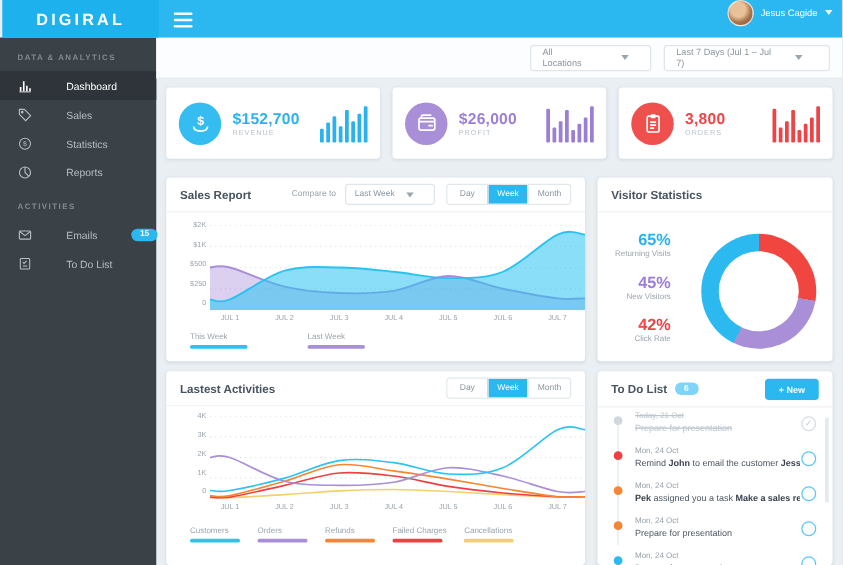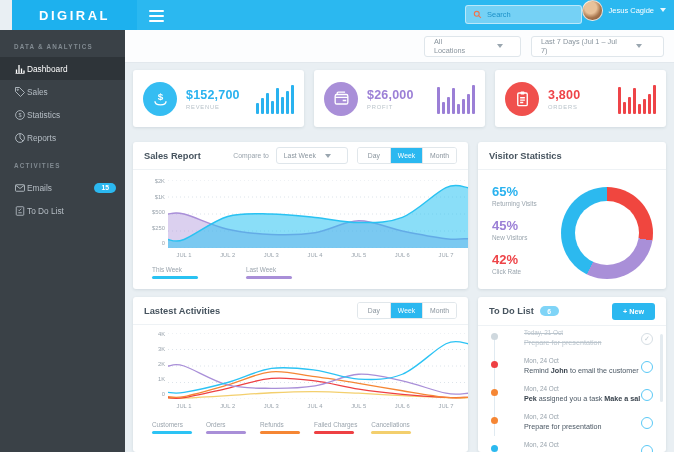--- a/index.html
+++ b/index.html
@@ -1,38 +1,38 @@
 <!DOCTYPE html>
 <html><head>
 <meta charset="utf-8">
 <style>
   html,body{margin:0;padding:0;background:#dfe7ec;}
   *{box-sizing:border-box;}
   .app{position:relative;width:674px;height:452px;background:#e9eff3;overflow:hidden;
        font-family:"Liberation Sans",sans-serif;-webkit-font-smoothing:antialiased;}
   
-  .topbar{position:absolute;left:12px;top:0;right:0;height:30px;background:#2bb8f0;z-index:5;}
+  .topbar{position:absolute;left:2px;top:0;right:0;height:30px;background:#2bb8f0;z-index:5;}
   .logo{position:absolute;left:0;top:0;width:125px;height:30px;background:#1db1ee;color:#fff;
         font-size:13px;font-weight:700;letter-spacing:2.5px;display:flex;align-items:center;justify-content:center;}
   .hamburger{position:absolute;left:137px;top:10px;width:15px;cursor:pointer;}
   .hamburger span{display:block;height:2px;background:#fff;margin-bottom:3px;border-radius:1px;}
   .search{position:absolute;left:453px;top:5px;width:117px;height:19px;border-radius:3px;
           background:rgba(255,255,255,.35);border:1px solid rgba(255,255,255,.5);
           display:flex;align-items:center;padding:0 7px;gap:5px;}
   .search-ph{font-size:7.5px;color:#1d92c9;}
   .user{position:absolute;right:8px;top:0;height:20px;display:flex;align-items:center;gap:6px;}
   .avatar{width:21px;height:21px;border-radius:50%;border:1.5px solid rgba(255,255,255,.75);
           background:radial-gradient(circle at 40% 35%,#e8c29a 0 35%,#a8764e 60%,#6e4a2e);}
   .user-name{font-size:7.5px;color:#fff;}
   .chev{width:0;height:0;border-left:3px solid transparent;border-right:3px solid transparent;border-top:4px solid #9aa6af;}
   .chev.white{border-top-color:rgba(255,255,255,.9);}
   
   .sidebar{position:absolute;left:0;top:30px;bottom:0;width:125px;background:#3a4147;}
   .sb-section{padding:13px 14px 7px;font-size:6.3px;letter-spacing:1.2px;color:#828b92;text-transform:uppercase;font-weight:700;}
-  .sb-item{height:23px;display:flex;align-items:center;gap:1px;padding-left:14px;color:#b6bec5;font-size:8.3px;cursor:pointer;}
+  .sb-item{height:23px;display:flex;align-items:center;gap:27px;padding-left:14px;color:#b6bec5;font-size:8.3px;cursor:pointer;}
   .sb-item.active{background:#2e3439;color:#fff;}
   .sb-icon{width:12px;height:12px;flex:0 0 12px;display:flex;}
   .sb-icon svg{width:12px;height:12px;}
   .sb-badge{margin-left:auto;margin-right:9px;background:#2bb8f0;color:#fff;font-size:6.8px;
             padding:1.5px 7px;border-radius:8px;font-weight:700;}
   
   .titlebar{position:absolute;left:125px;top:30px;right:0;height:33px;background:#fcfdfe;
             border-bottom:1px solid #e2e8ed;display:flex;align-items:center;padding:0 10px;}
   .page-title{font-size:12.5px;font-weight:600;color:#42515d;margin:0;}
   .selects{margin-left:auto;display:flex;gap:10px;}
@@ -66,32 +66,32 @@
   .ylabels{position:absolute;left:0;top:0;width:24px;display:flex;flex-direction:column;justify-content:space-between;align-items:flex-end;}
   .ytick{font-size:5.8px;color:#9aa4ad;transform:translateY(-40%);}
   .plot{position:absolute;left:27px;top:0;}
   .xlabels{position:absolute;left:27px;height:9px;}
   .xtick{position:absolute;width:34px;margin-left:-17px;text-align:center;font-size:5.8px;color:#9aa4ad;}
   .legend{position:absolute;display:flex;}
   .lg-item{display:flex;flex-direction:column;gap:3px;}
   .lg-label{font-size:6.4px;color:#9aa4ad;}
   .lg-bar{height:3px;border-radius:2px;width:46px;}
   
-  .metrics{position:absolute;left:14px;top:42px;}
+  .metrics{position:absolute;left:14px;top:42px;text-align:right;}
   .metric{margin-bottom:11px;}
   .metric-value{font-size:13px;font-weight:700;}
   .metric-label{font-size:6.4px;color:#9aa5ae;margin-top:1px;}
   .donut{position:absolute;right:13px;top:45px;width:92px;height:92px;border-radius:50%;}
   .donut-hole{position:absolute;left:14px;top:14px;width:64px;height:64px;border-radius:50%;background:#fff;}
   
   .todo-badge{background:#7fd4f7;color:#fff;font-size:6.8px;padding:1.5px 7.5px;border-radius:8px;margin-left:6px;font-weight:700;}
   .new-btn{margin-left:auto;background:#2bb8f0;color:#fff;font-size:7.2px;padding:4px 11px;border-radius:3px;cursor:pointer;font-weight:600;}
   .todo-list{position:absolute;left:0;right:0;top:29px;bottom:0;overflow:hidden;}
   .todo-line{position:absolute;left:16px;top:13px;bottom:16px;width:1px;background:#e0eaf1;}
-  .todo-item{position:relative;height:28px;padding:3px 26px 0 46px;}
+  .todo-item{position:relative;height:28px;padding:3px 26px 0 30px;}
   .todo-dot{position:absolute;left:13px;top:7px;width:7px;height:7px;border-radius:50%;}
   .todo-date{font-size:6.4px;color:#97a2ab;margin-bottom:1.5px;}
   .todo-task{font-size:7.2px;color:#4a5763;white-space:nowrap;overflow:hidden;}
   .todo-task b{color:#39434d;}
   .todo-check{position:absolute;right:13px;top:7px;width:12px;height:12px;border:1.4px solid #5bc9f6;border-radius:50%;
               display:flex;align-items:center;justify-content:center;font-size:7px;color:#c2ccd3;cursor:pointer;}
   .todo-item.done .todo-date,.todo-item.done .todo-task{color:#bcc6ce;text-decoration:line-through;}
   .todo-item.done .todo-check{border-color:#d6dee4;}
   .todo-scroll{position:absolute;right:3px;top:8px;height:68px;width:3px;background:#e4ebf0;border-radius:2px;}
 </style>
@@ -100,27 +100,20 @@
 
 <div class="app">
 
   <div class="topbar">
     <div class="logo">DIGIRAL</div>
     <div class="hamburger">
         <span></span>
         <span></span>
         <span></span>
       </div>
-    <div class="search">
-      <svg width="9" height="9" viewBox="0 0 24 24" fill="none" stroke="#f0734d" stroke-width="3">
-          <circle cx="10" cy="10" r="6.5"></circle>
-          <path d="M15 15l6 6"></path>
-        </svg>
-      <span class="search-ph">Search</span>
-    </div>
     <div class="user">
       <div class="avatar"></div>
       <span class="user-name">Jesus Cagide</span>
       <span class="chev white"></span>
     </div>
   </div>
 
   <div class="sidebar" id="sidebar">
       <div class="sb-section">Data &amp; Analytics</div>
       <div class="sb-item active">

